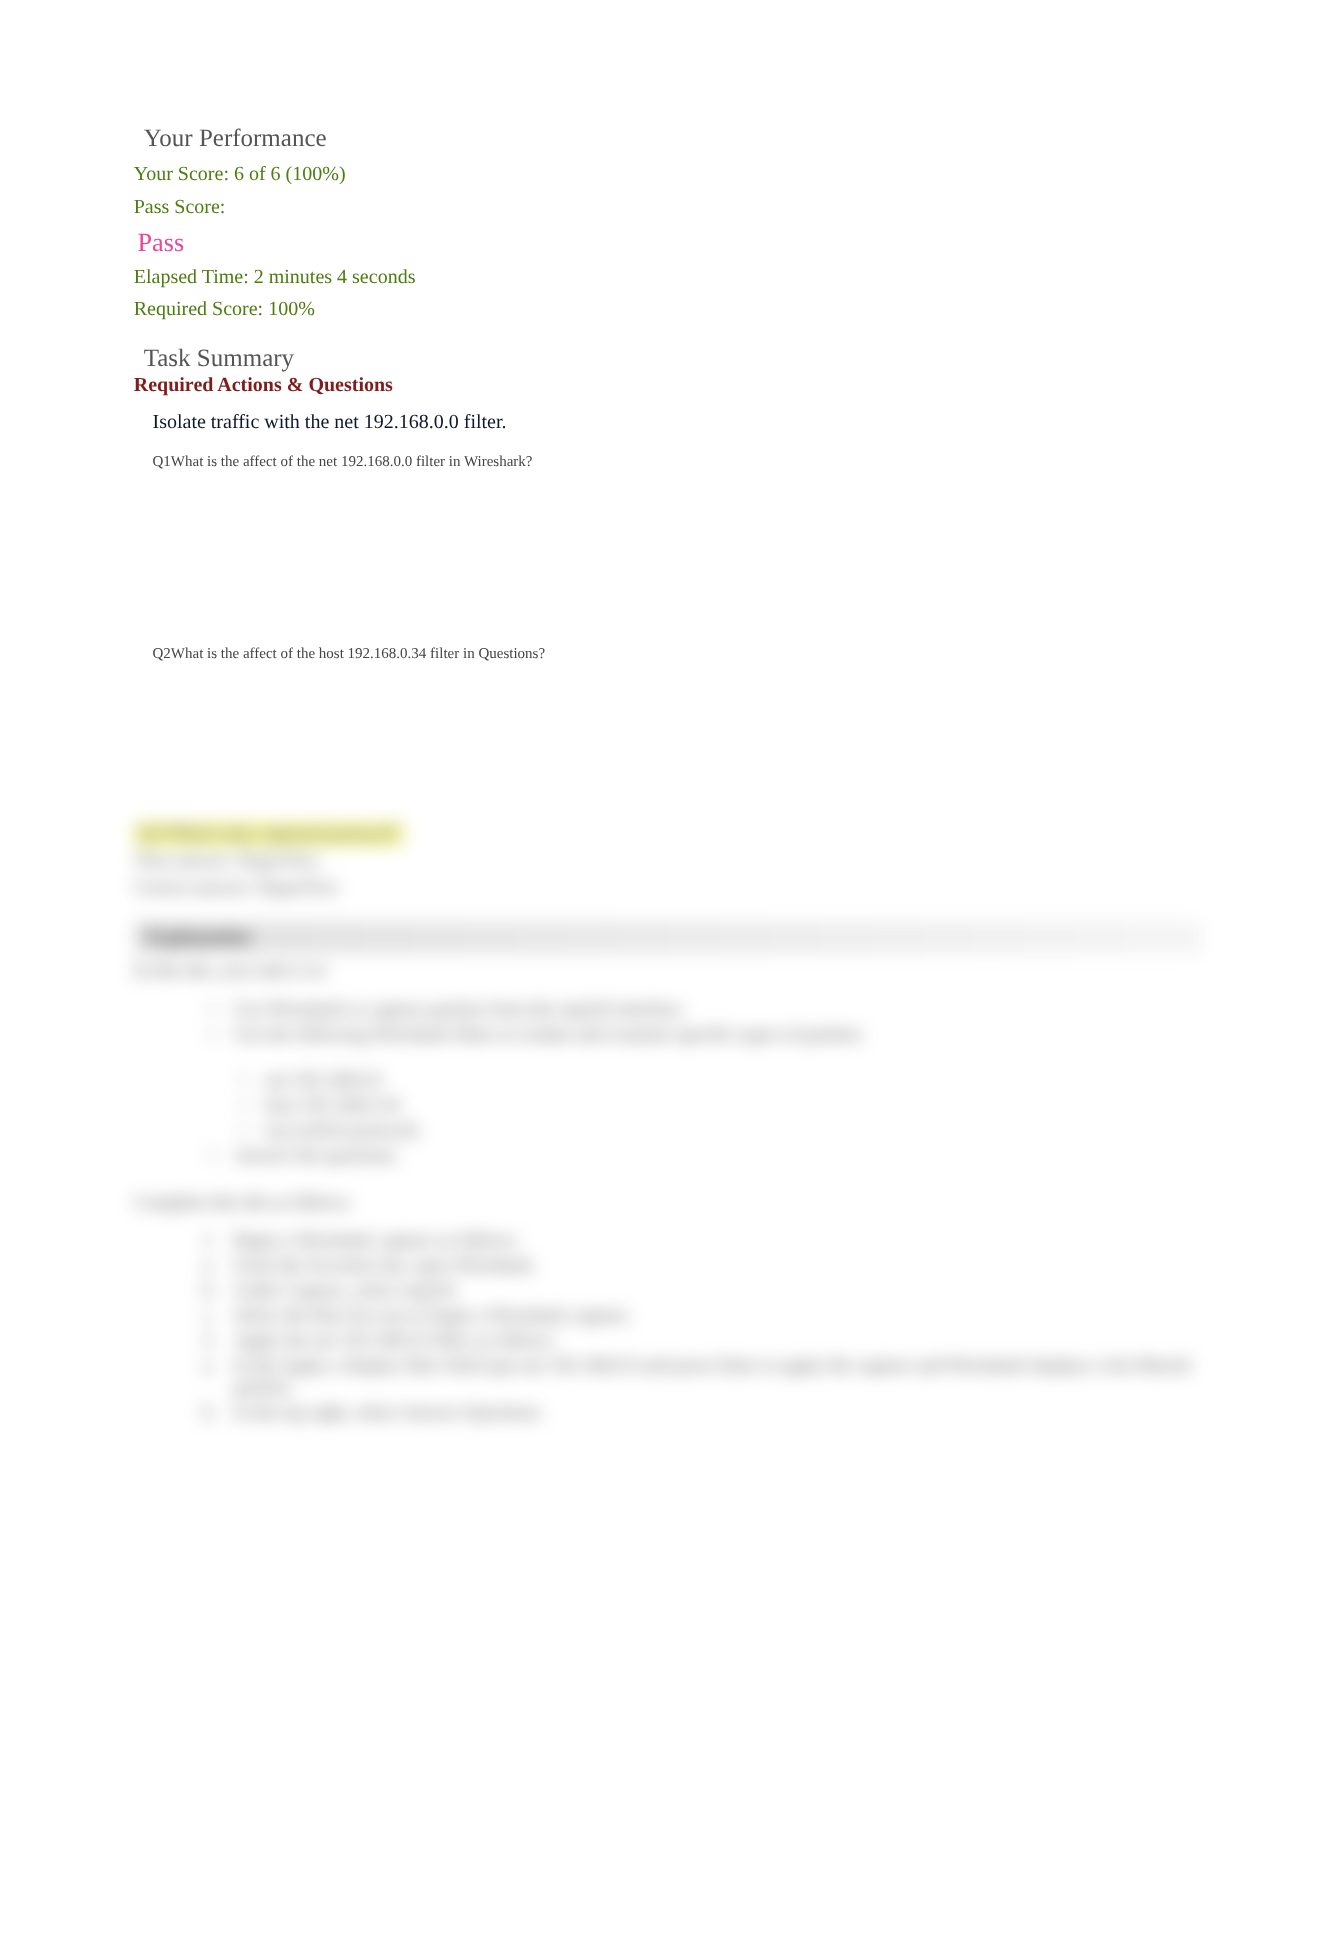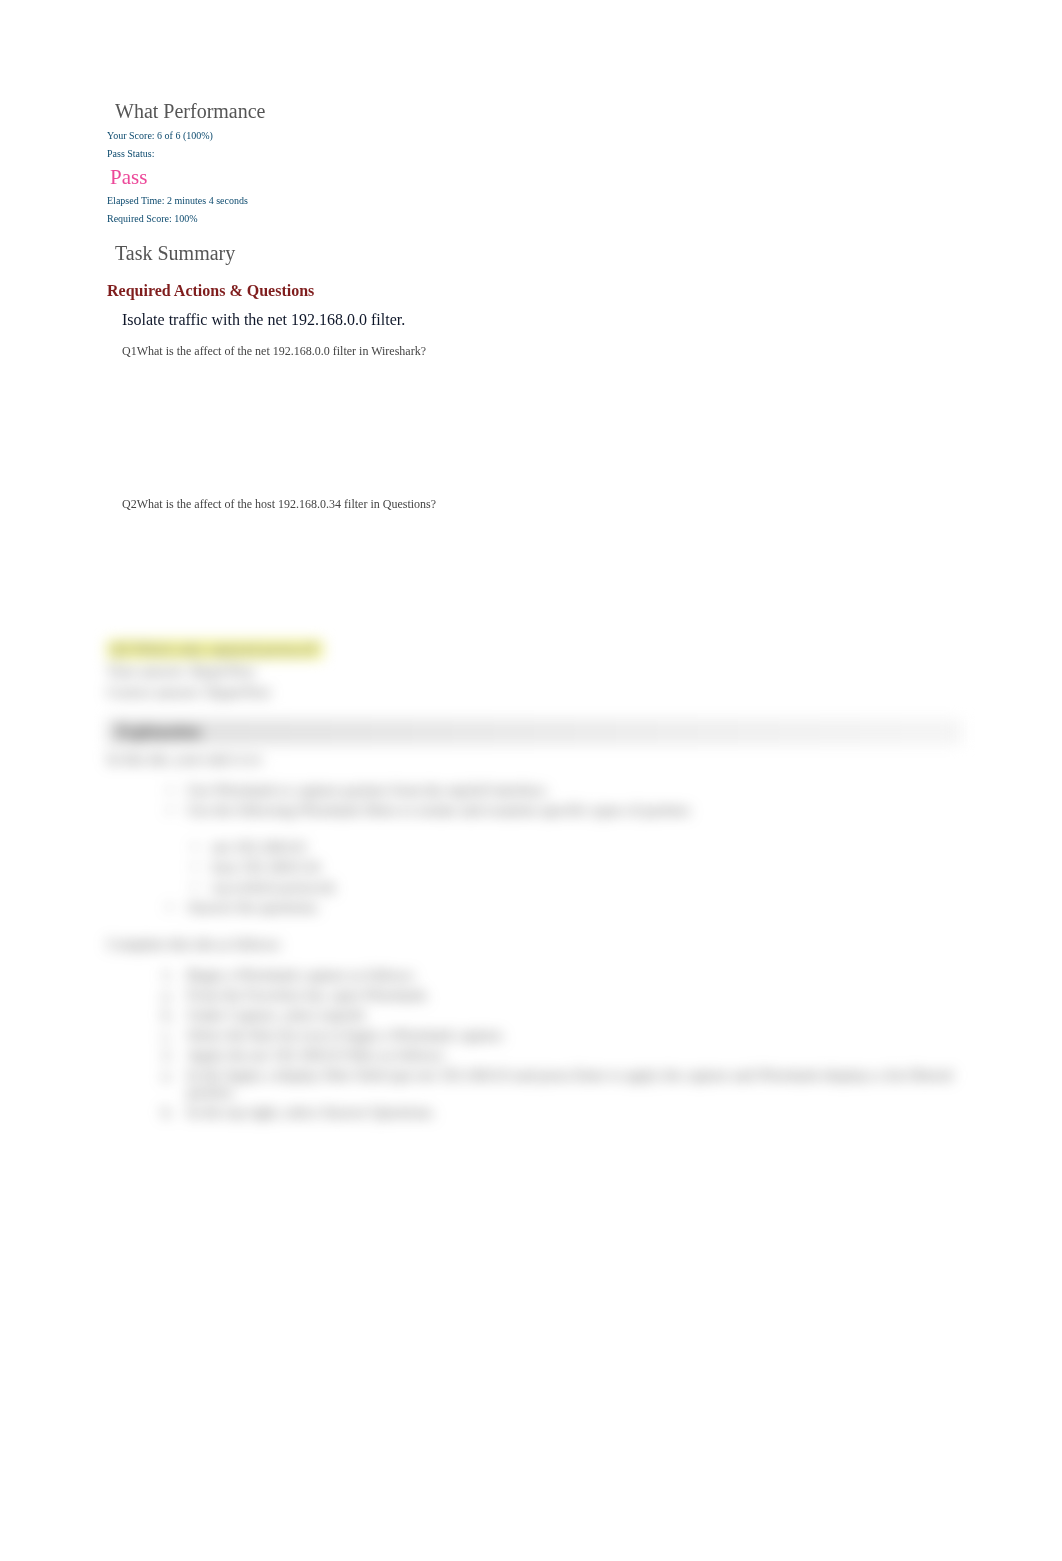--- a/index.html
+++ b/index.html
@@ -15,37 +15,37 @@
       color: #333;
     }
     .section-title {
       font-size: 20px;
       color: #555;
       margin-left: 8px;
       margin-bottom: 6px;
       font-weight: normal;
     }
     .info-line {
-      font-size: 10px;
-      color: #0c4a6e;
+      font-size: 16px;
+      color: #4d7c0f;
       margin-bottom: 4px;
       line-height: 1.4;
     }
     .pass-status {
       color: #ec4899;
       margin-left: 3px;
       font-size: 21px;
       margin-bottom: 4px;
     }
     .task-summary-title {
       font-size: 20px;
       color: #555;
       margin-left: 8px;
       margin-top: 16px;
-      margin-bottom: 17px;
+      margin-bottom: 1px;
       font-weight: normal;
     }
     .subsection {
       font-size: 16px;
       color: #7f1d1d;
       margin-bottom: 8px;
       font-weight: bold;
     }
     .action-item {
       font-size: 16px;
@@ -176,23 +176,23 @@
     .lettered-list li::before {
       content: attr(data-letter) ".";
       position: absolute;
       left: 5px;
     }
   </style>
 </head>
 <body>
 
 <div>
-  <h2 class="section-title">What Performance</h2>
+  <h2 class="section-title">Your Performance</h2>
   <div class="info-line">Your Score: 6 of 6 (100%)</div>
-  <div class="info-line">Pass Status:</div>
+  <div class="info-line">Pass Score:</div>
   <div class="pass-status">Pass</div>
   <div class="info-line">Elapsed Time: 2 minutes 4 seconds</div>
   <div class="info-line">Required Score: 100%</div>
 </div>
 
 <div>
   <h2 class="task-summary-title">Task Summary</h2>
   <div class="subsection">Required Actions &amp; Questions</div>
   <div class="action-item">Isolate traffic with the net 192.168.0.0 filter.</div>
 

